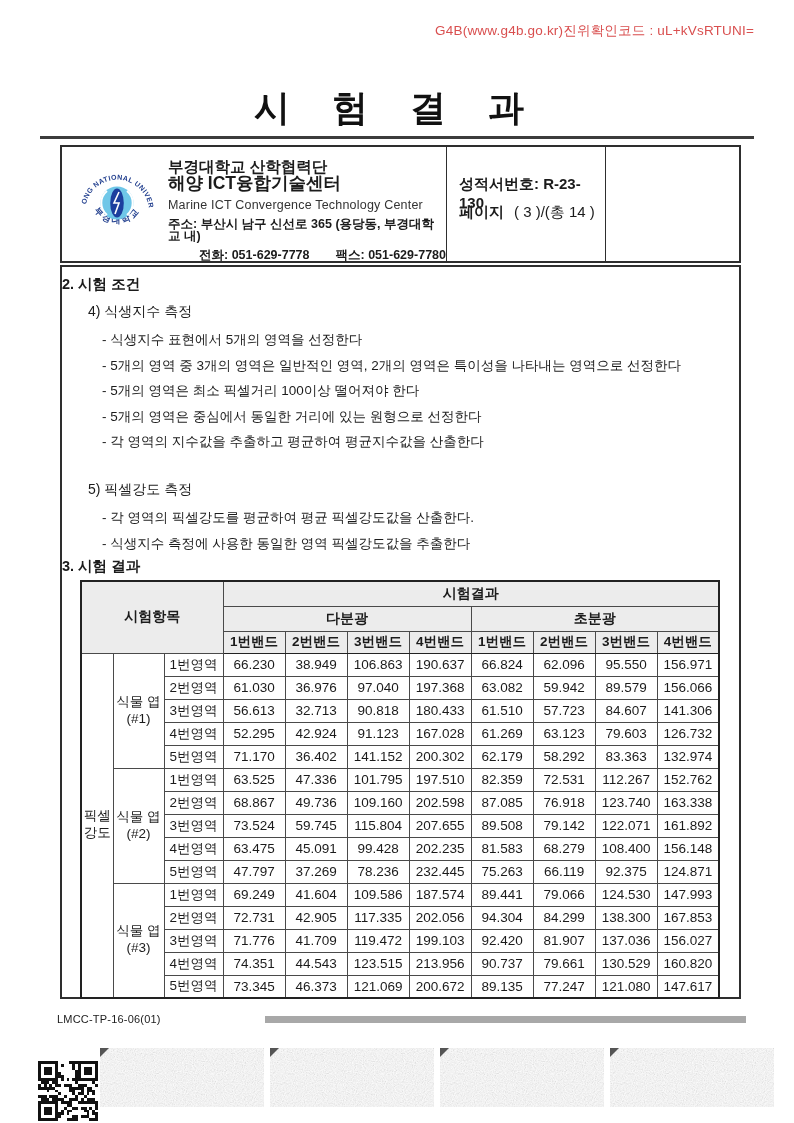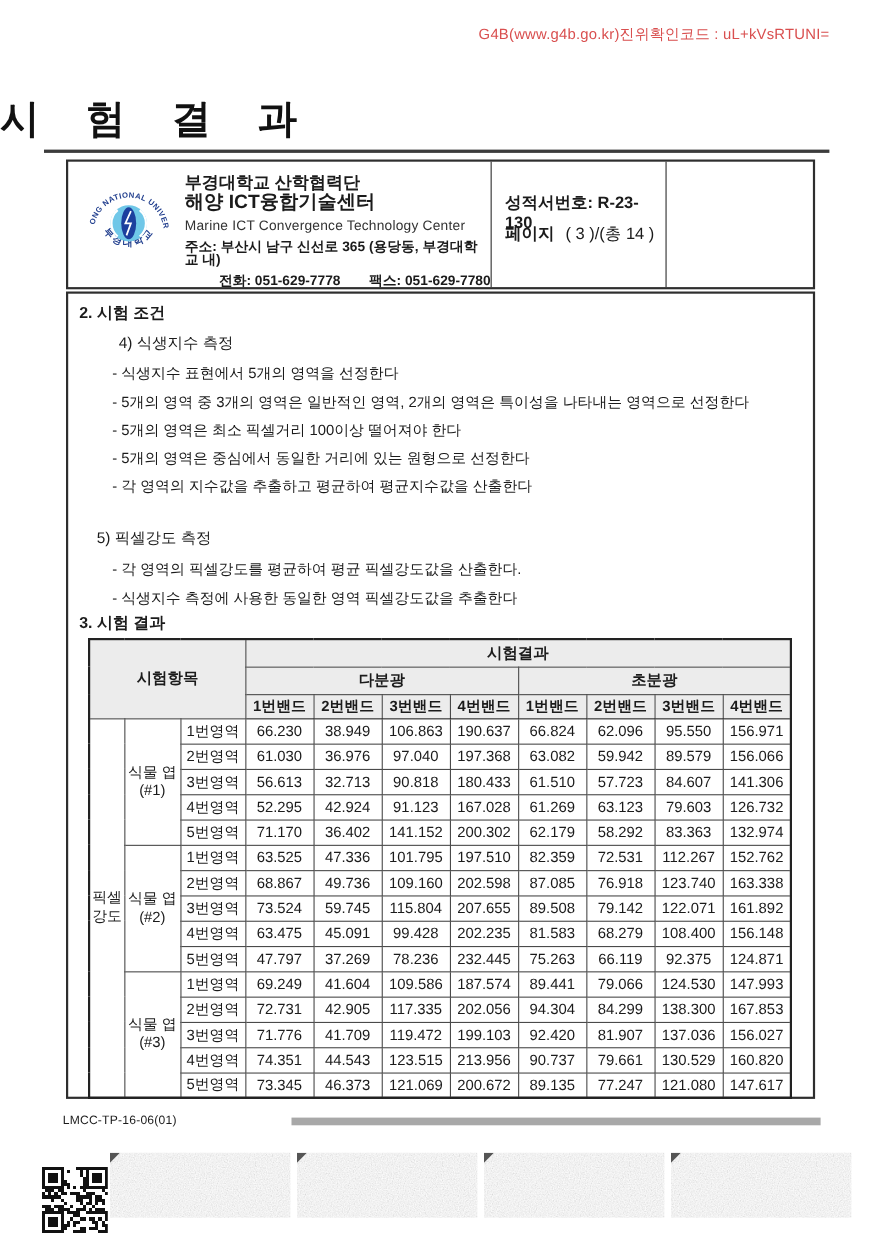--- a/index.html
+++ b/index.html
@@ -6,21 +6,21 @@
   body{
     width:794px;height:1123px;background:#ffffff;position:relative;
     font-family:"Liberation Sans",sans-serif;color:#1b1b1b;overflow:hidden;
   }
   .abs{position:absolute;}
 
   
   .verify{top:22px;right:40px;font-size:13.5px;color:#d94f4f;letter-spacing:.2px;}
 
   
-  .doc-title{top:84px;left:0;width:794px;text-align:left;font-size:36px;font-weight:bold;
+  .doc-title{top:84px;left:0;width:794px;text-align:center;font-size:36px;font-weight:bold;
     letter-spacing:16px;color:#111;}
   .title-rule{top:136px;left:40px;width:714px;height:3px;background:#3c3c3c;}
 
   
   .head-box{top:145px;left:60px;width:677px;height:114px;border:2px solid #2e2e2e;display:flex;}
   .head-cell-org{width:384px;position:relative;}
   .head-cell-no{width:158px;border-left:1.5px solid #2e2e2e;position:relative;padding:0;}
   .head-cell-empty{flex:1;border-left:1.5px solid #2e2e2e;}
   .logo-wrap{position:absolute;left:14px;top:15px;width:82px;height:82px;}
   .org-block{position:absolute;left:106px;top:12px;line-height:1;}
@@ -29,21 +29,21 @@
   .org-l3{font-size:12.5px;color:#333;margin-bottom:6px;letter-spacing:.2px;}
   .org-l4{font-size:12.5px;font-weight:bold;margin-bottom:6px;}
   .org-l5{font-size:12.5px;font-weight:bold;text-align:right;}
   .org-l5 .fax-part{margin-left:26px;}
   .no-l1{position:absolute;left:12px;top:28px;font-size:15px;font-weight:bold;}
   .no-l2{position:absolute;left:12px;top:56px;font-size:15px;}
   .no-l2 b{margin-right:10px;}
 
   
   .main-box{top:265px;left:60px;width:677px;height:730px;border:2px solid #2e2e2e;}
-  .sec-h{position:absolute;left:10px;font-size:14.5px;font-weight:bold;}
+  .sec-h{position:absolute;left:0;font-size:14.5px;font-weight:bold;}
   .sub-h{position:absolute;left:26px;font-size:14px;}
   .blist{position:absolute;left:40px;}
   .blist .bl-item{font-size:13.5px;line-height:25.6px;white-space:nowrap;}
 
   
   .rtable-wrap{position:absolute;left:18px;top:313px;}
   table.rt{border-collapse:collapse;table-layout:fixed;width:639px;border:2px solid #222;}
   table.rt th,table.rt td{border:1px solid #4a4a4a;padding:0;overflow:hidden;text-align:center;}
   table.rt thead th{background:#ececec;font-weight:bold;}
   .rt .hr1{height:25px;font-size:14px;}
@@ -106,21 +106,21 @@
     <div class="no-l1">성적서번호: R-23-130</div>
     <div class="no-l2">
       <b>페이지</b><span>( 3 )/(총 14 )</span>
     </div>
   </div>
   <div class="head-cell-empty"></div>
 </div>
 
 <div class="abs main-box">
   <div class="sec-h" style="top:8px;">2. 시험 조건</div>
-  <div class="sub-h" style="top:36px;margin-left:20px;">4) 식생지수 측정</div>
+  <div class="sub-h" style="top:36px;">4) 식생지수 측정</div>
   <div class="blist" style="top:60px;">
       <div class="bl-item">- 식생지수 표현에서 5개의 영역을 선정한다</div>
       <div class="bl-item">- 5개의 영역 중 3개의 영역은 일반적인 영역, 2개의 영역은 특이성을 나타내는 영역으로 선정한다</div>
       <div class="bl-item">- 5개의 영역은 최소 픽셀거리 100이상 떨어져야 한다</div>
       <div class="bl-item">- 5개의 영역은 중심에서 동일한 거리에 있는 원형으로 선정한다</div>
       <div class="bl-item">- 각 영역의 지수값을 추출하고 평균하여 평균지수값을 산출한다</div>
     </div>
 
   <div class="sub-h" style="top:214px;">5) 픽셀강도 측정</div>
   <div class="blist" style="top:238px;">

